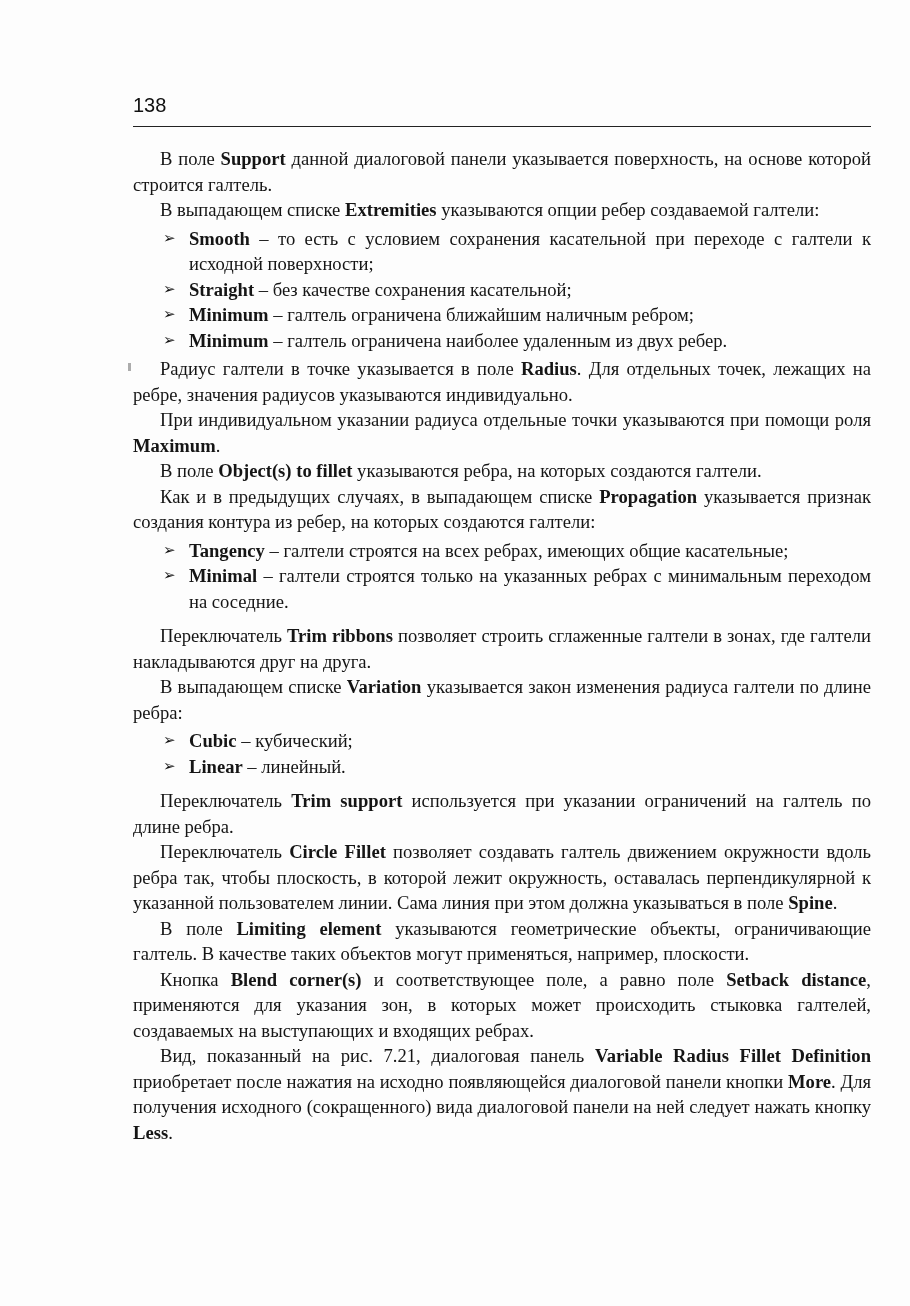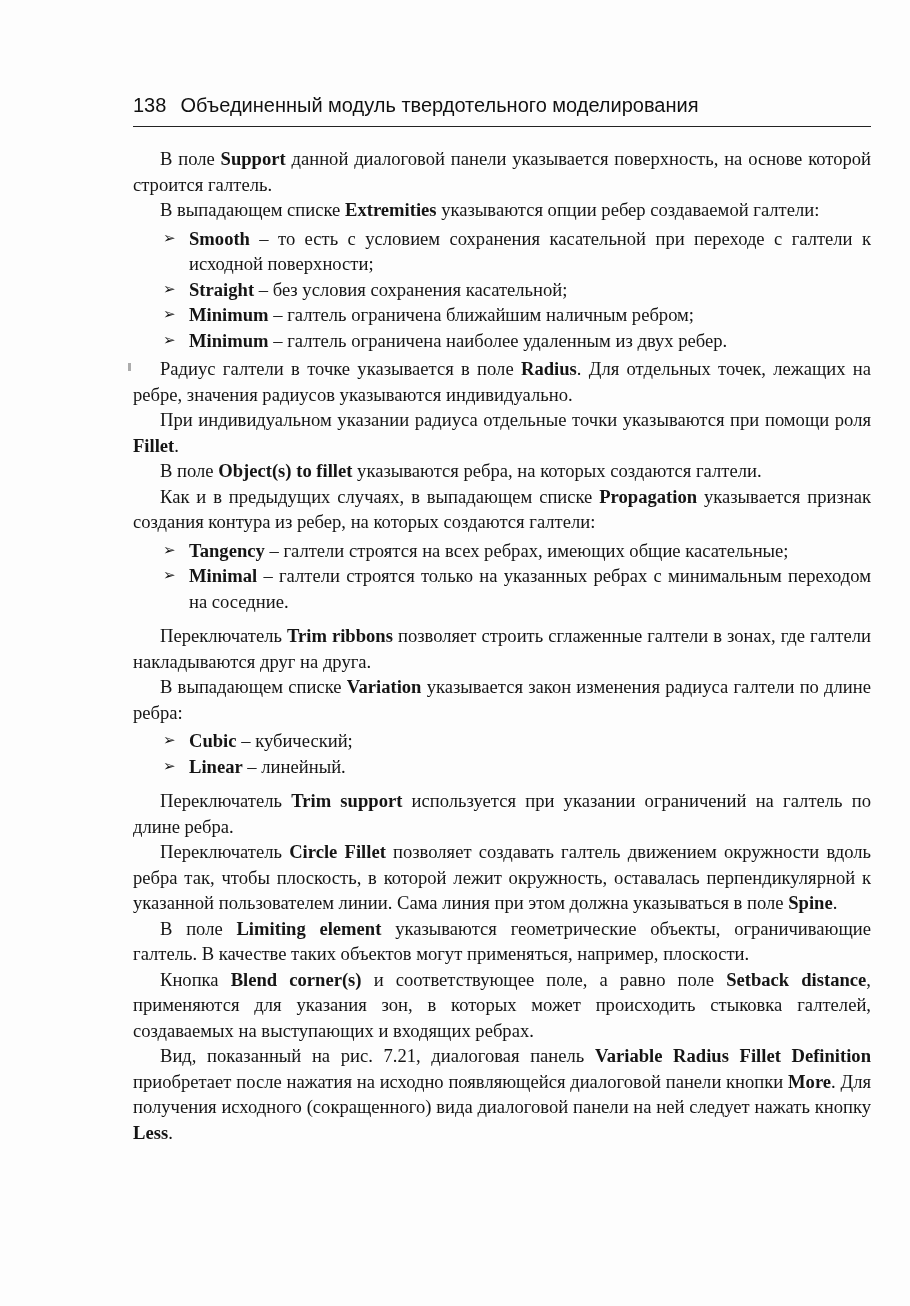--- a/index.html
+++ b/index.html
@@ -28,36 +28,35 @@
   }
   .spacer { height: 6px; }
   .speck { position: absolute; left: 128px; top: 363px; width: 3px; height: 8px; background: #777; opacity: .6; }
 </style>
 </head>
 <body>
 
 <div class="page">
   <div class="header">
     <span>138</span>
-    <span>Объединенный модуль твердотельного моделирования</span>
   </div>
   <div class="header-rule"></div>
   <div class="speck"></div>
 
   <div class="body">
     <p><span>В поле </span><b>Support</b><span> данной диалоговой панели указывается поверхность, на основе которой строится галтель.</span></p>
     <p><span>В выпадающем списке </span><b>Extremities</b><span> указываются опции ребер создаваемой галтели:</span></p>
     <ul class="arrows">
       <li><span class="arrow">➢</span><b>Smooth</b><span> – то есть с условием сохранения касательной при переходе с галтели к исходной поверхности;</span></li>
-      <li><span class="arrow">➢</span><b>Straight</b><span> – без условия сохранения касательной;</span></li>
+      <li><span class="arrow">➢</span><b>Straight</b><span> – без качестве сохранения касательной;</span></li>
       <li><span class="arrow">➢</span><b>Minimum</b><span> – галтель ограничена ближайшим наличным ребром;</span></li>
       <li><span class="arrow">➢</span><b>Minimum</b><span> – галтель ограничена наиболее удаленным из двух ребер.</span></li>
     </ul>
     <p><span>Радиус галтели в точке указывается в поле </span><b>Radius</b><span>. Для отдельных точек, лежащих на ребре, значения радиусов указываются индивидуально.</span></p>
-    <p><span>При индивидуальном указании радиуса отдельные точки указываются при помощи роля </span><b>Fillet</b><span>.</span></p>
+    <p><span>При индивидуальном указании радиуса отдельные точки указываются при помощи роля </span><b>Maximum</b><span>.</span></p>
     <p><span>В поле </span><b>Object(s) to fillet</b><span> указываются ребра, на которых создаются галтели.</span></p>
     <p><span>Как и в предыдущих случаях, в выпадающем списке </span><b>Propagation</b><span> указывается признак создания контура из ребер, на которых создаются галтели:</span></p>
     <ul class="arrows">
       <li><span class="arrow">➢</span><b>Tangency</b><span> – галтели строятся на всех ребрах, имеющих общие касательные;</span></li>
       <li><span class="arrow">➢</span><b>Minimal</b><span> – галтели строятся только на указанных ребрах с минимальным переходом на соседние.</span></li>
     </ul>
     <div class="spacer"></div>
     <p><span>Переключатель </span><b>Trim ribbons</b><span> позволяет строить сглаженные галтели в зонах, где галтели накладываются друг на друга.</span></p>
     <p><span>В выпадающем списке </span><b>Variation</b><span> указывается закон изменения радиуса галтели по длине ребра:</span></p>
     <ul class="arrows">

